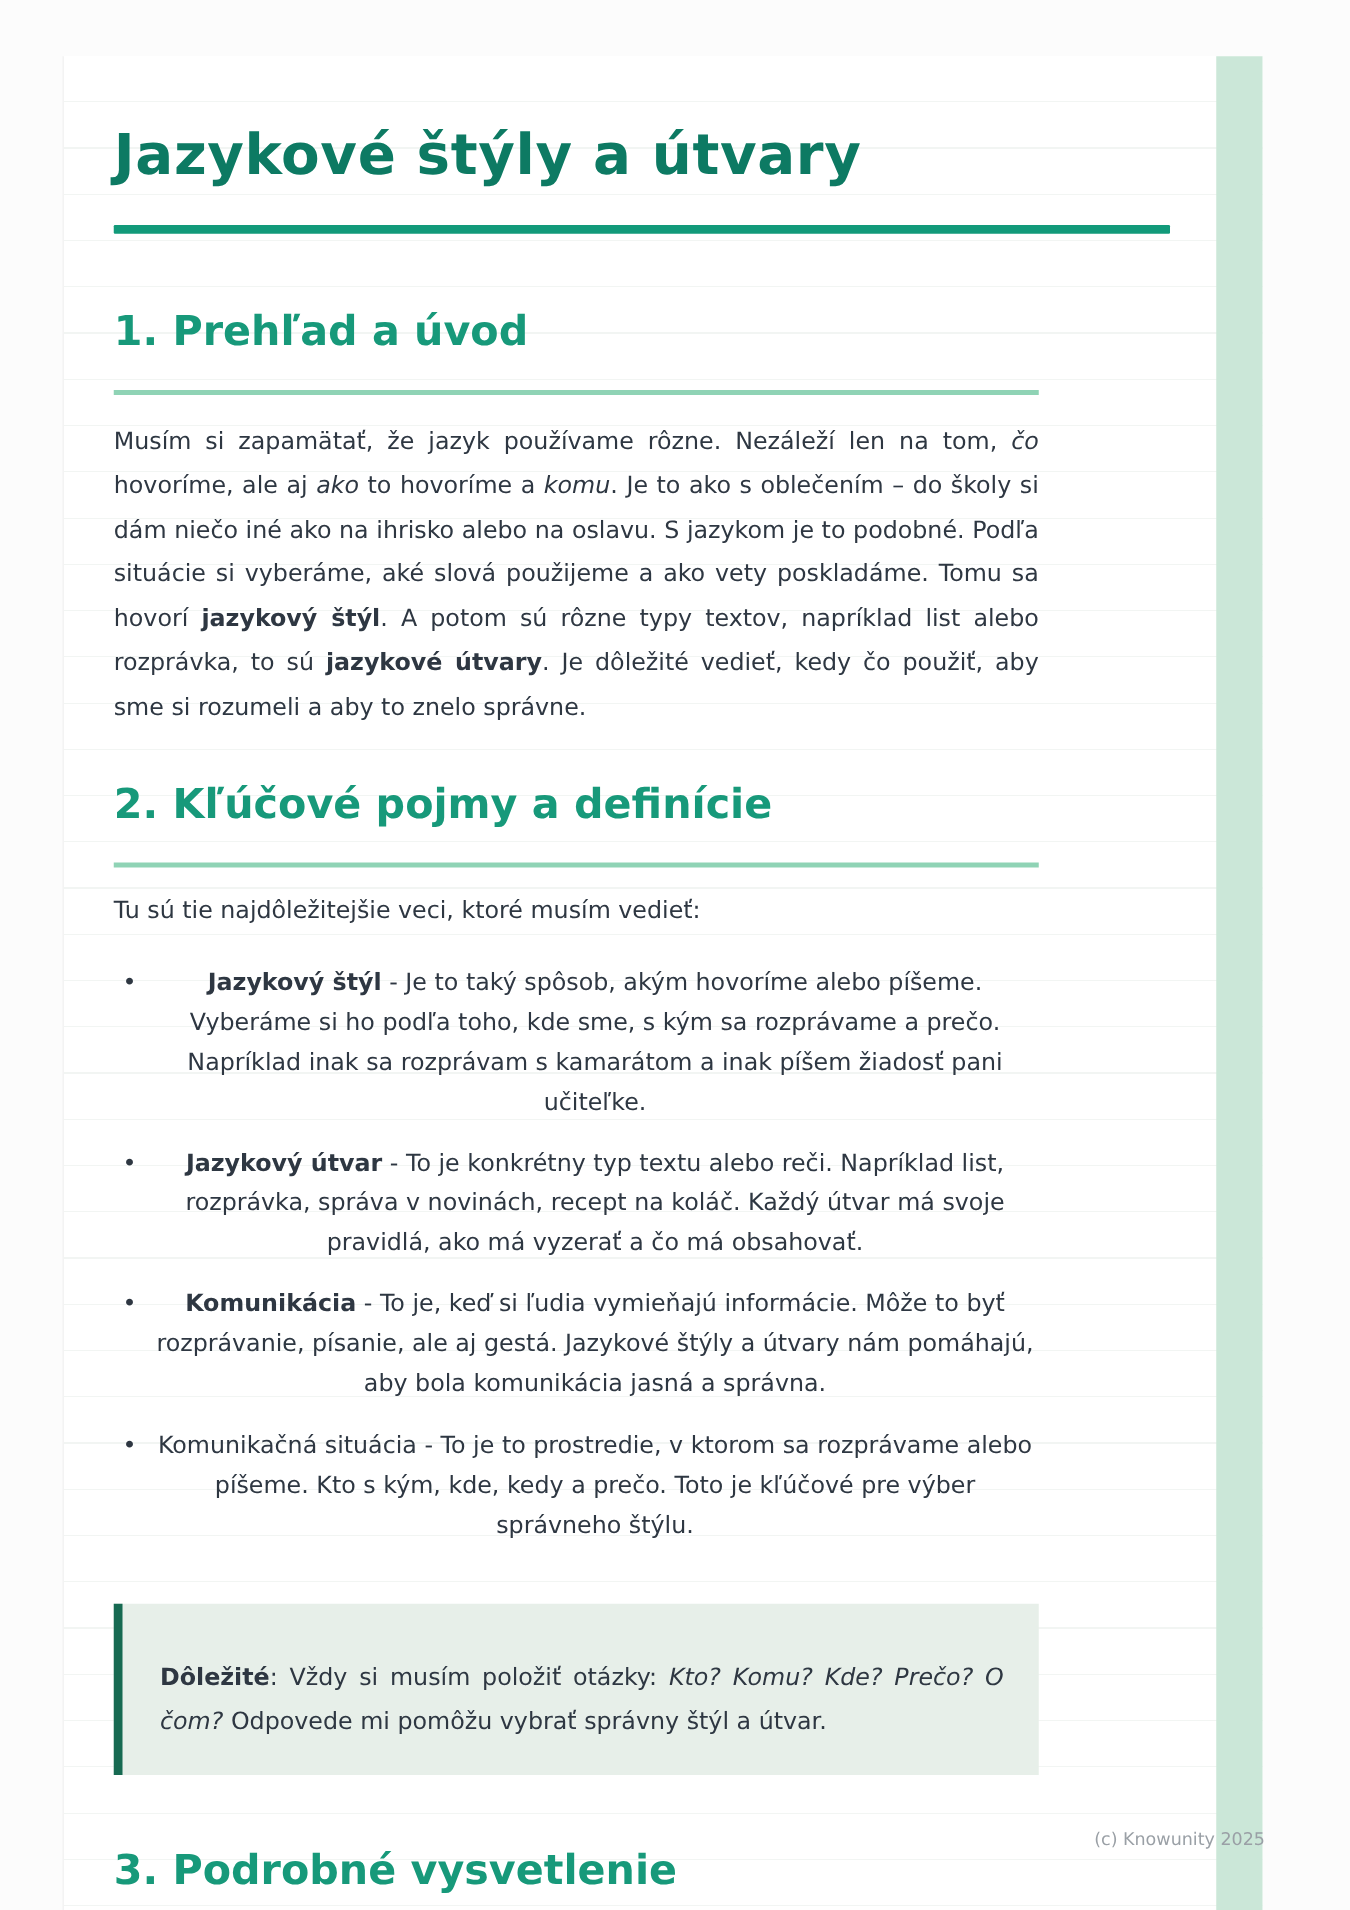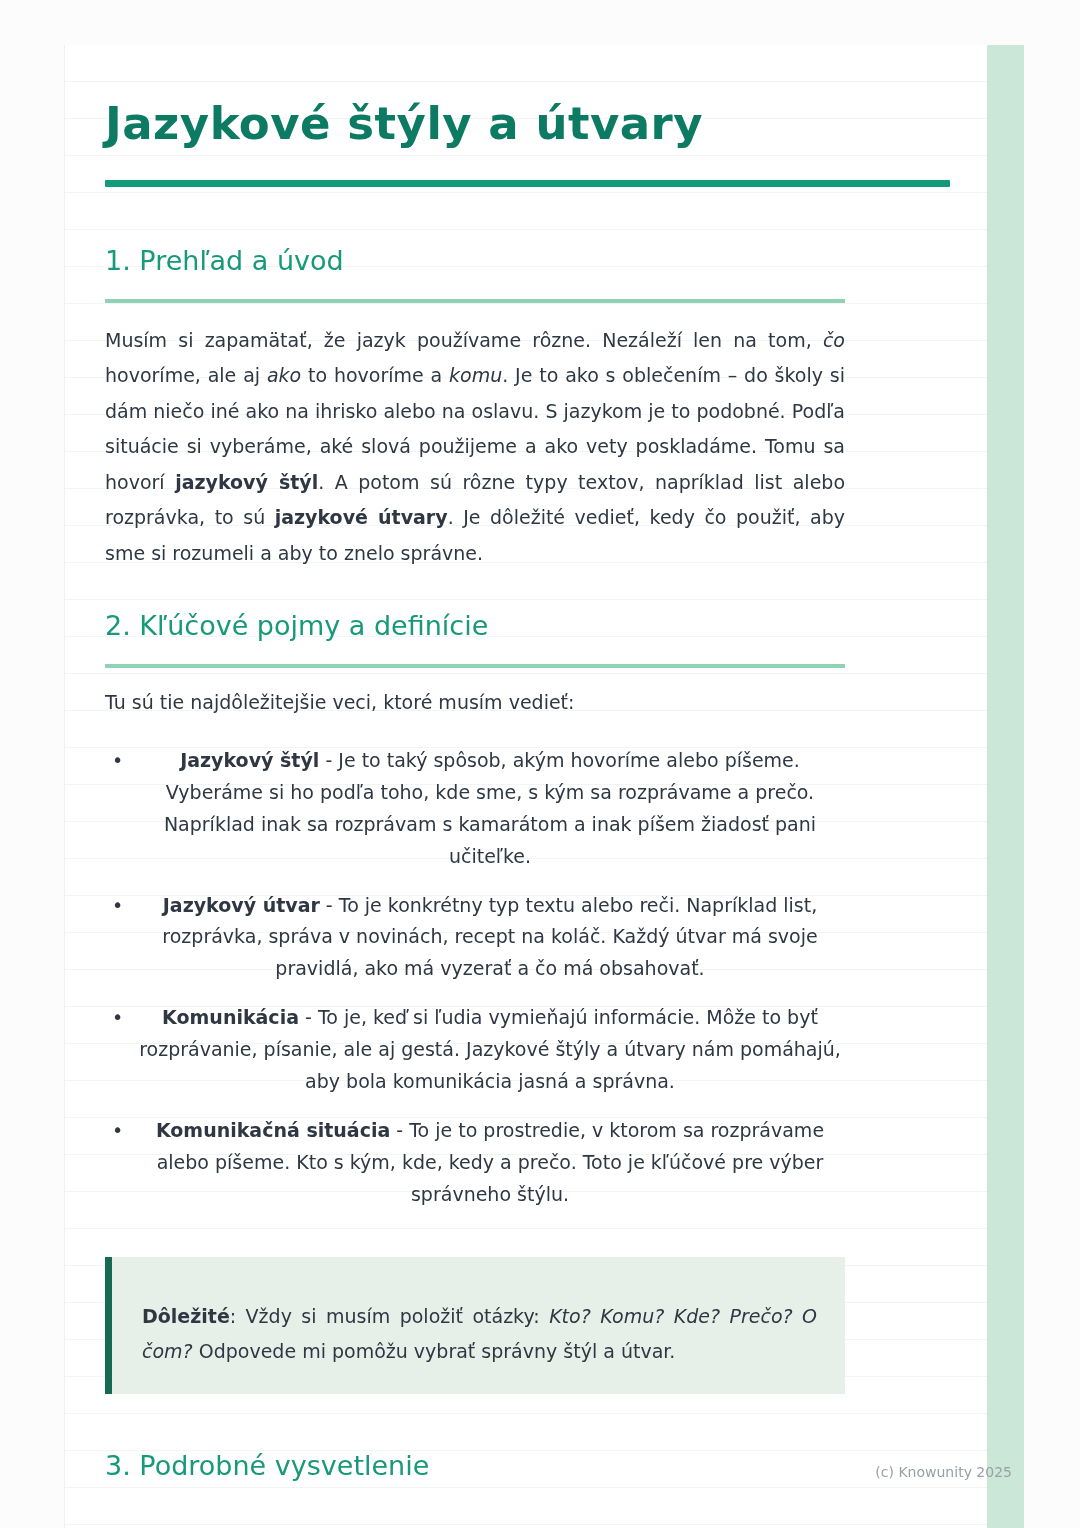--- a/index.html
+++ b/index.html
@@ -7,21 +7,21 @@
   body {
     width: 1080px;
     height: 1528px;
     background: #fcfcfc;
     font-family: "DejaVu Sans", "Liberation Sans", sans-serif;
     position: relative;
     overflow: hidden;
   }
   .page {
     position: absolute;
-    left: 64px;
+    left: 50px;
     top: 45px;
     width: 960px;
     height: 1483px;
     background-color: #ffffff;
     background-image: repeating-linear-gradient(
       to bottom,
       #ffffff 0px, #ffffff 36px,
       #f2f5f3 36px, #f2f5f3 37px
     );
     border-left: 1px solid #f0f0f0;
@@ -48,22 +48,22 @@
     letter-spacing: 0.5px;
   }
   .title-rule {
     margin-top: 18px;
     width: 845px;
     height: 7px;
     background: #129a7a;
     border-radius: 1px;
   }
   .section-heading {
-    font-size: 27px;
-    font-weight: 400;
+    font-size: 33px;
+    font-weight: 700;
     color: #17997a;
   }
   .h-s1 { margin-top: 58px; }
   .h-s2 { margin-top: 39px; }
   .h-s3 { margin-top: 56px; }
   .section-rule {
     margin-top: 15px;
     width: 740px;
     height: 4px;
     background: #8fd3b5;
@@ -140,21 +140,21 @@
     <p class="body-text lead-para"><span>Musím si zapamätať, že jazyk používame rôzne. Nezáleží len na tom, </span><span style="font-style: italic;">čo</span><span> hovoríme, ale aj </span><span style="font-style: italic;">ako</span><span> to hovoríme a </span><span style="font-style: italic;">komu</span><span>. Je to ako s oblečením – do školy si dám niečo iné ako na ihrisko alebo na oslavu. S jazykom je to podobné. Podľa situácie si vyberáme, aké slová použijeme a ako vety poskladáme. Tomu sa hovorí </span><span style="font-weight: 700;">jazykový štýl</span><span>. A potom sú rôzne typy textov, napríklad list alebo rozprávka, to sú </span><span style="font-weight: 700;">jazykové útvary</span><span>. Je dôležité vedieť, kedy čo použiť, aby sme si rozumeli a aby to znelo správne.</span></p>
 
     <h2 class="section-heading h-s2">2. Kľúčové pojmy a definície</h2>
     <div class="section-rule"></div>
     <p class="body-text intro-line">Tu sú tie najdôležitejšie veci, ktoré musím vedieť:</p>
 
     <ul class="key-list">
       <li><span style="font-weight: 700;">Jazykový štýl</span><span> - Je to taký spôsob, akým hovoríme alebo píšeme. Vyberáme si ho podľa toho, kde sme, s kým sa rozprávame a prečo. Napríklad inak sa rozprávam s kamarátom a inak píšem žiadosť pani učiteľke.</span></li>
       <li><span style="font-weight: 700;">Jazykový útvar</span><span> - To je konkrétny typ textu alebo reči. Napríklad list, rozprávka, správa v novinách, recept na koláč. Každý útvar má svoje pravidlá, ako má vyzerať a čo má obsahovať.</span></li>
       <li><span style="font-weight: 700;">Komunikácia</span><span> - To je, keď si ľudia vymieňajú informácie. Môže to byť rozprávanie, písanie, ale aj gestá. Jazykové štýly a útvary nám pomáhajú, aby bola komunikácia jasná a správna.</span></li>
-      <li><span style="font-weight: 700;">Komunikačná situácia</span><span> - To je to prostredie, v ktorom sa rozprávame alebo píšeme. Kto s kým, kde, kedy a prečo. Toto je kľúčové pre výber správneho štýlu.</span></li>
+      <li><span style="font-weight: 400;">Komunikačná situácia</span><span> - To je to prostredie, v ktorom sa rozprávame alebo píšeme. Kto s kým, kde, kedy a prečo. Toto je kľúčové pre výber správneho štýlu.</span></li>
     </ul>
 
     <div class="callout"><span style="font-weight: 700;">Dôležité</span><span>: Vždy si musím položiť otázky: </span><span style="font-style: italic;">Kto? Komu? Kde? Prečo? O čom?</span><span> Odpovede mi pomôžu vybrať správny štýl a útvar.</span></div>
 
     <h2 class="section-heading h-s3">3. Podrobné vysvetlenie</h2>
 
   </div>
 </div>
 
 <div class="footer-credit">(c) Knowunity 2025</div>

